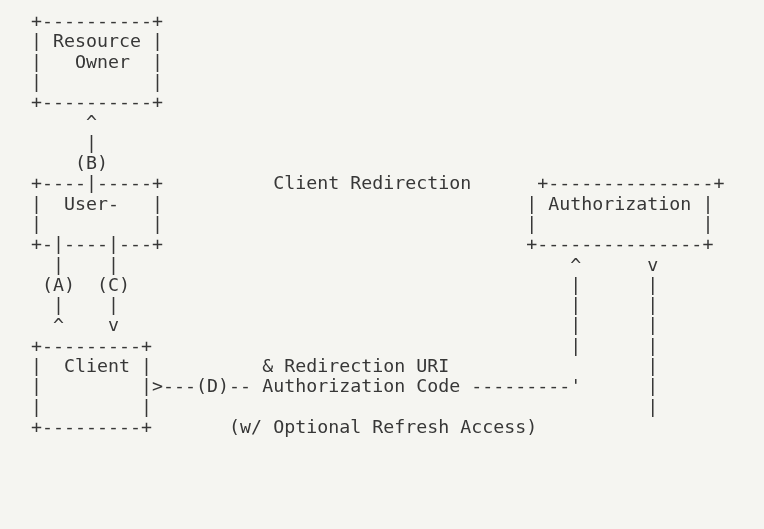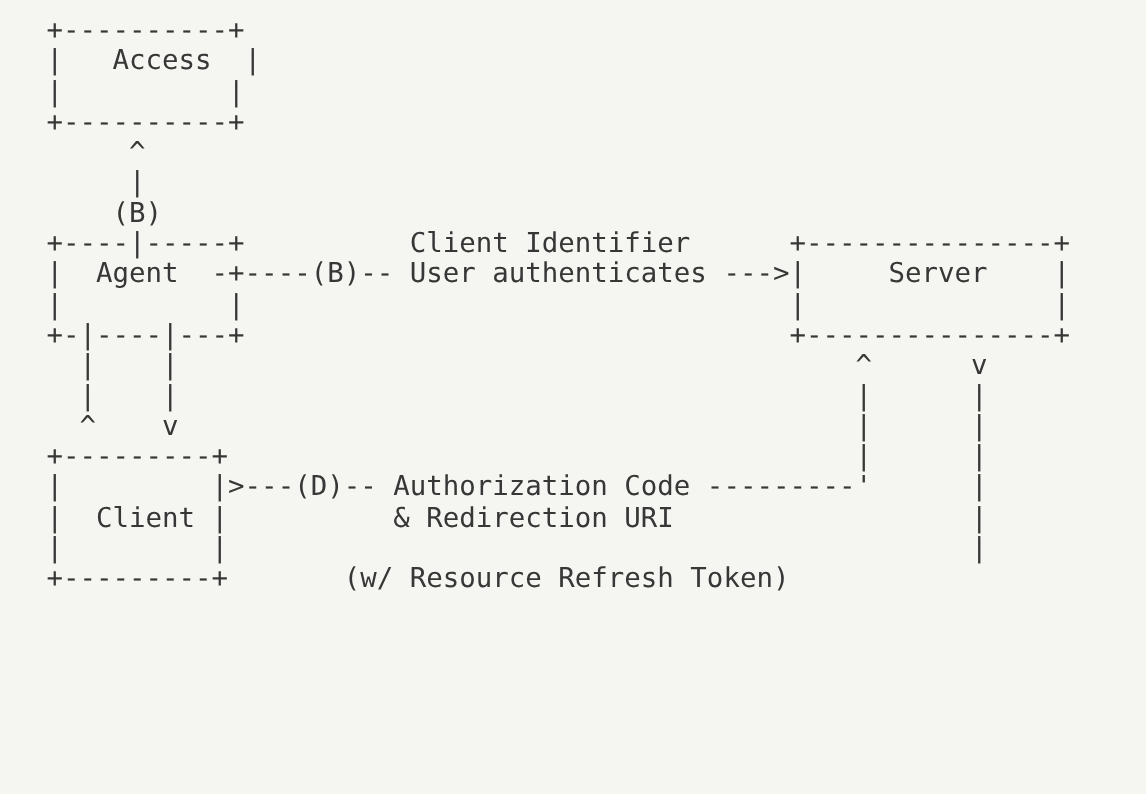--- a/index.html
+++ b/index.html
@@ -29,32 +29,34 @@
     white-space: pre;
     height: 20.3px;
   }
 </style>
 </head>
 <body>
 
 <div class="screen">
   <div class="art">
     <div class="line">+----------+</div>
-    <div class="line">|   Access  |</div>
+    <div class="line">| Resource |</div>
+    <div class="line">|   Owner  |</div>
     <div class="line">|          |</div>
     <div class="line">+----------+</div>
     <div class="line">     ^</div>
     <div class="line">     |</div>
     <div class="line">    (B)</div>
-    <div class="line">+----|-----+          Client Identifier      +---------------+</div>
-    <div class="line">|  Agent  -+----(B)-- User authenticates ---&gt;|     Server    |</div>
+    <div class="line">+----|-----+          Client Redirection      +---------------+</div>
+    <div class="line">|  User-   |                                 | Authorization |</div>
     <div class="line">|          |                                 |               |</div>
     <div class="line">+-|----|---+                                 +---------------+</div>
     <div class="line">  |    |                                         ^      v</div>
+    <div class="line"> (A)  (C)                                        |      |</div>
     <div class="line">  |    |                                         |      |</div>
     <div class="line">  ^    v                                         |      |</div>
     <div class="line">+---------+                                      |      |</div>
+    <div class="line">|  Client |          &amp; Redirection URI                  |</div>
     <div class="line">|         |&gt;---(D)-- Authorization Code ---------'      |</div>
-    <div class="line">|  Client |          &amp; Redirection URI                  |</div>
     <div class="line">|         |                                             |</div>
-    <div class="line">+---------+       (w/ Resource Refresh Token)</div>
+    <div class="line">+---------+       (w/ Optional Refresh Access)</div>
   </div>
 </div>
 
 </body></html>

